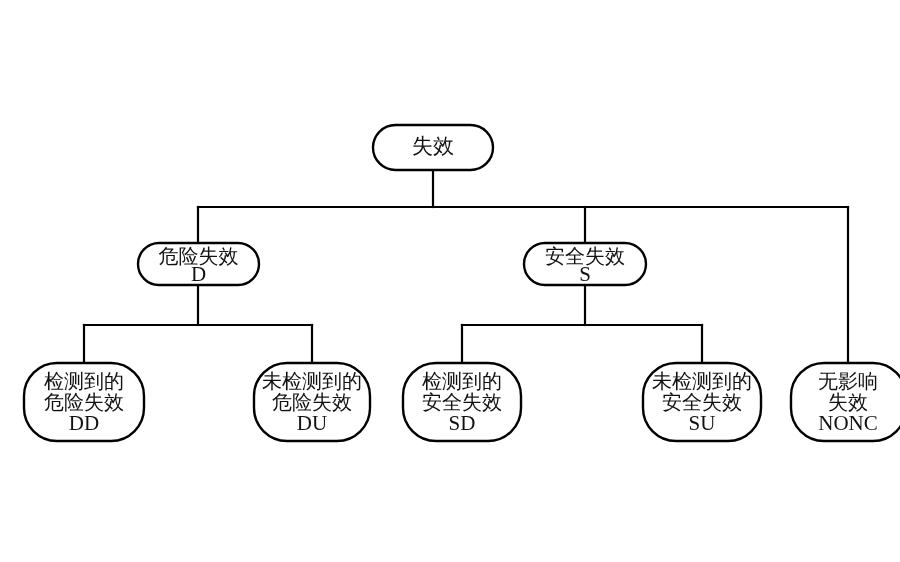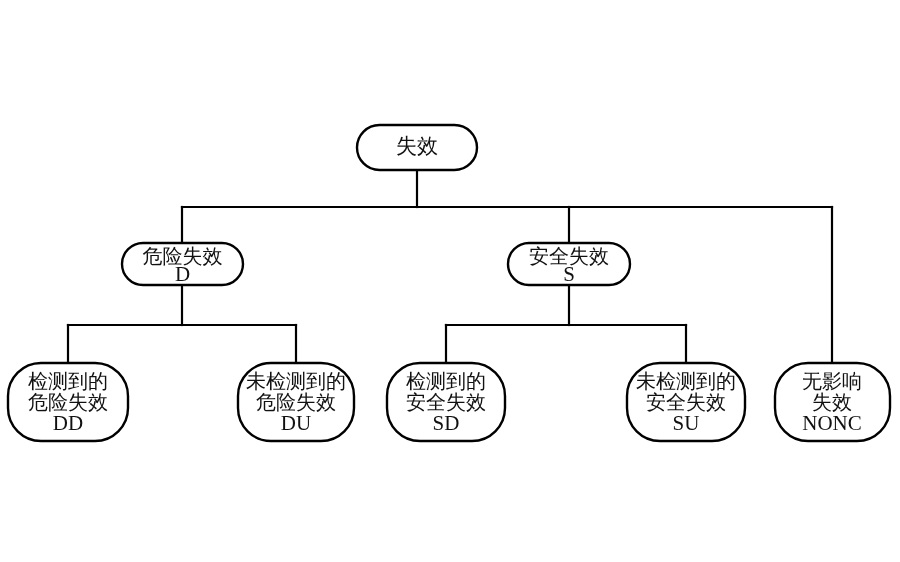--- a/index.html
+++ b/index.html
@@ -9,21 +9,21 @@
   }
   body {
     width: 900px;
     height: 562px;
     position: relative;
     overflow: hidden;
     font-family: "Liberation Serif", "DejaVu Serif", serif;
   }
   #diagram-root {
     position: absolute;
-    left: 0;
+    left: 16px;
     top: 0;
     width: 752px;
     height: 562px;
   }
   svg.tree-canvas {
     position: absolute;
     left: 0;
     top: 0;
     width: 900px;
     height: 562px;

